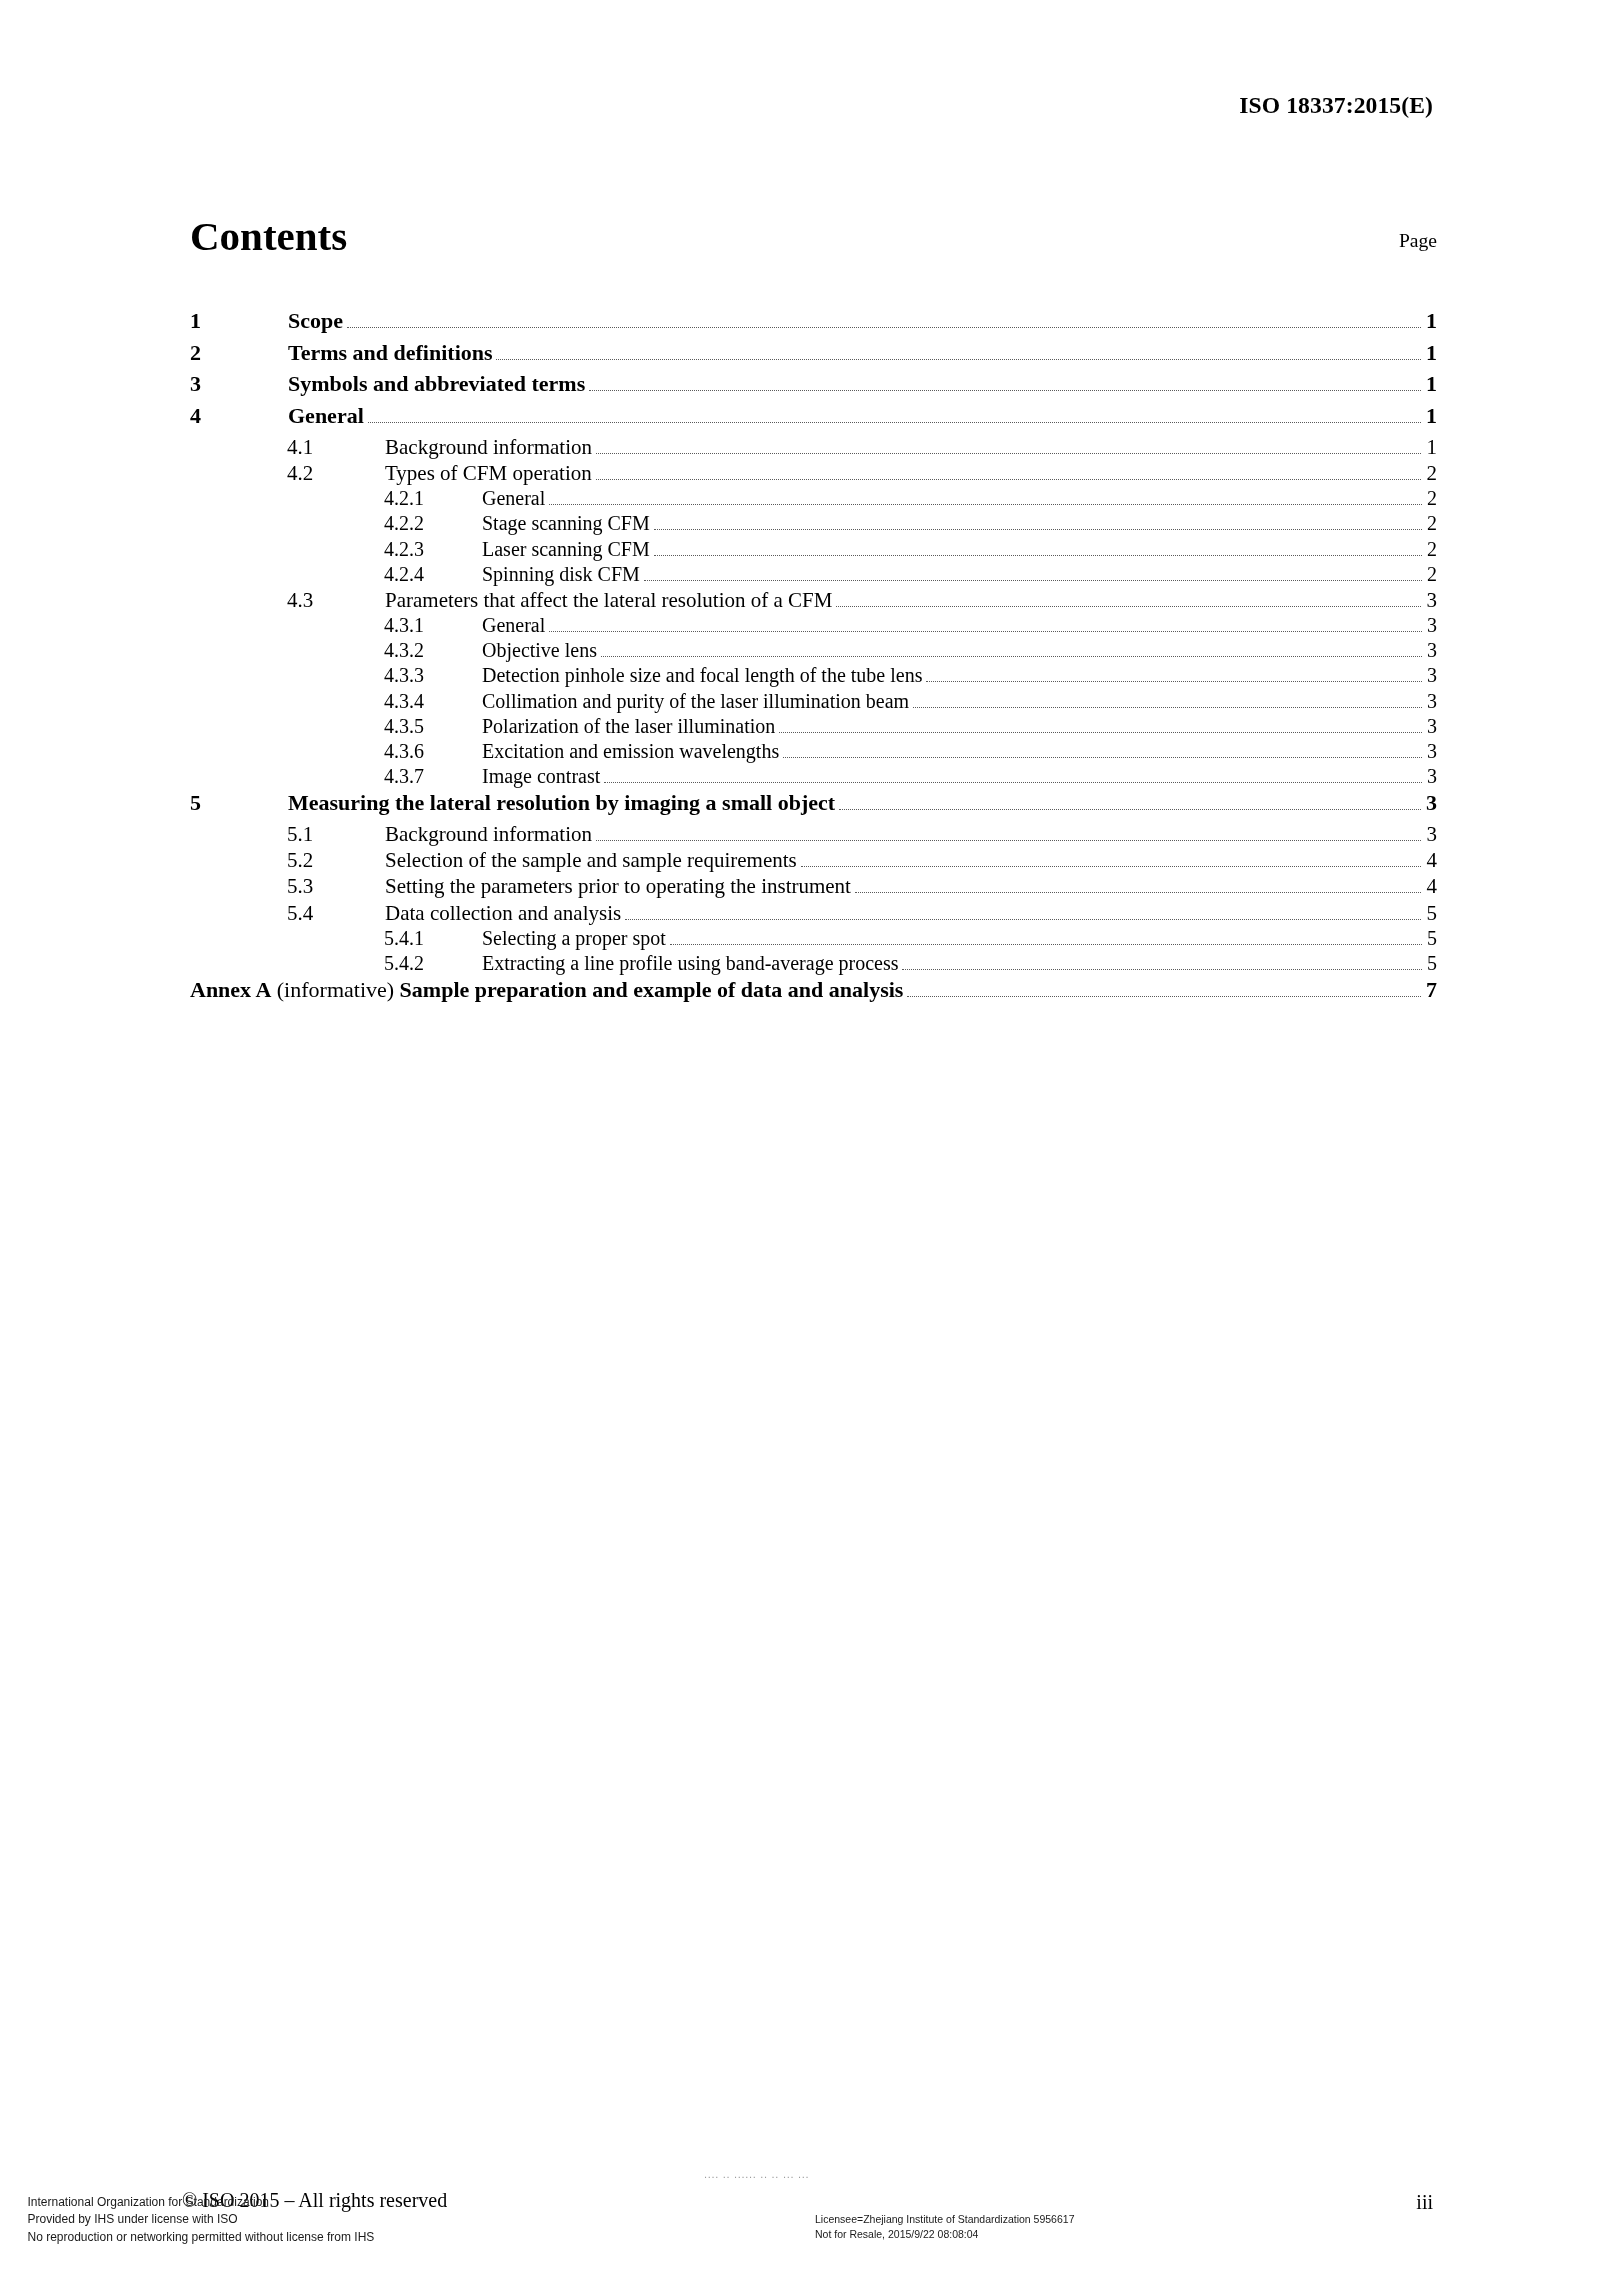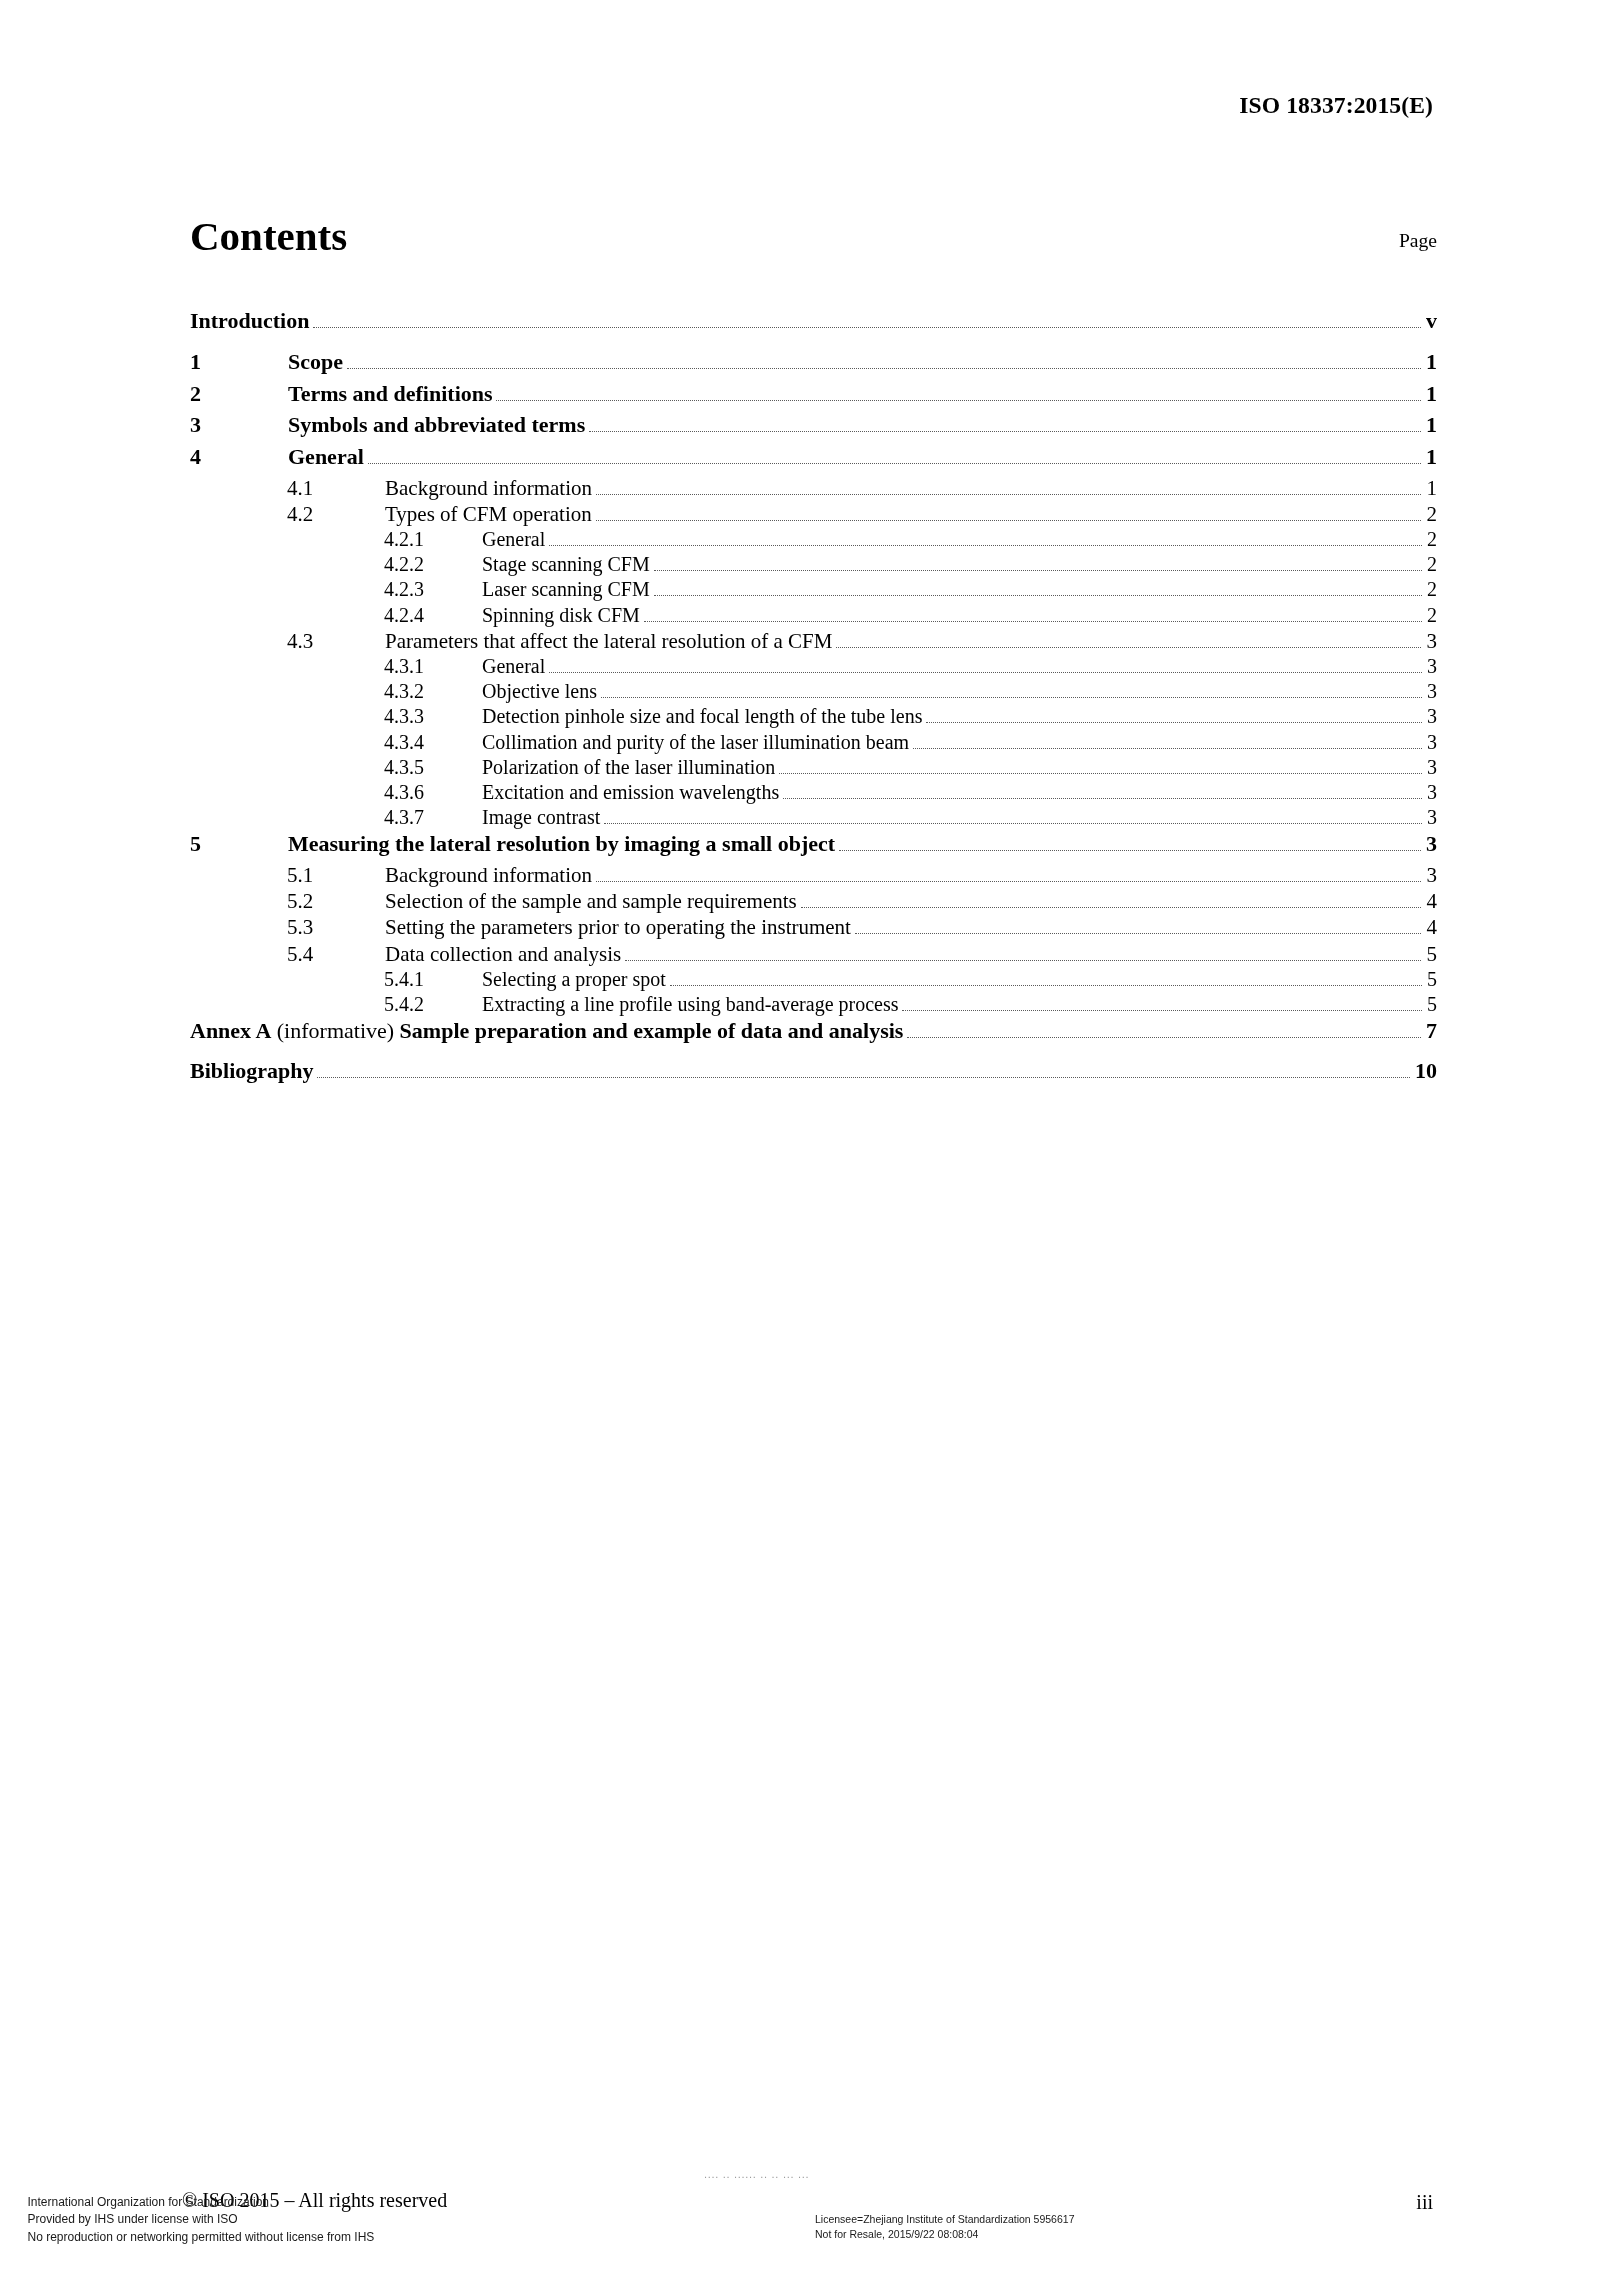--- a/index.html
+++ b/index.html
@@ -153,25 +153,20 @@
 <div class="page">
 
   <div class="header-std">ISO 18337:2015(E)</div>
 
   <div class="contents-row">
     <div class="contents-title">Contents</div>
     <div class="page-label">Page</div>
   </div>
 
   <div class="toc" id="toc-root">
-      <div class="toc-entry lvl-front">
-        <span class="label">Introduction</span>
-        <span class="leader"></span>
-        <span class="pg">v</span>
-      </div>
       <div class="toc-entry lvl-1">
         <span class="num">1</span>
         <span class="label">Scope</span>
         <span class="leader"></span>
         <span class="pg">1</span>
       </div>
       <div class="toc-entry lvl-1">
         <span class="num">2</span>
         <span class="label">Terms and definitions</span>
         <span class="leader"></span>
@@ -332,25 +327,20 @@
         <span class="indent-3"></span>
         <span class="num">5.4.2</span>
         <span class="label">Extracting a line profile using band-average process</span>
         <span class="leader"></span>
         <span class="pg">5</span>
       </div>
       <div class="toc-entry lvl-annex">
         <span class="label"><span class="annex-label-bold">Annex A</span><span class="annex-label-reg"> (informative) </span><span class="annex-label-bold">Sample preparation and example of data and analysis</span></span>
         <span class="leader"></span>
         <span class="pg">7</span>
-      </div>
-      <div class="toc-entry lvl-annex">
-        <span class="label"><span class="annex-label-bold">Bibliography</span><span class="annex-label-reg"></span><span class="annex-label-bold"></span></span>
-        <span class="leader"></span>
-        <span class="pg">10</span>
       </div>
     </div>
 
   <div class="footer-center-dots">....  ..  ......  ..  ..  ...  ...</div>
   <div class="footer-copyright">© ISO 2015 – All rights reserved</div>
   <div class="footer-pageno">iii</div>
 
   <div class="ihs-left">
     <div>International Organization for Standardization</div>
     <div>Provided by IHS under license with ISO</div>

